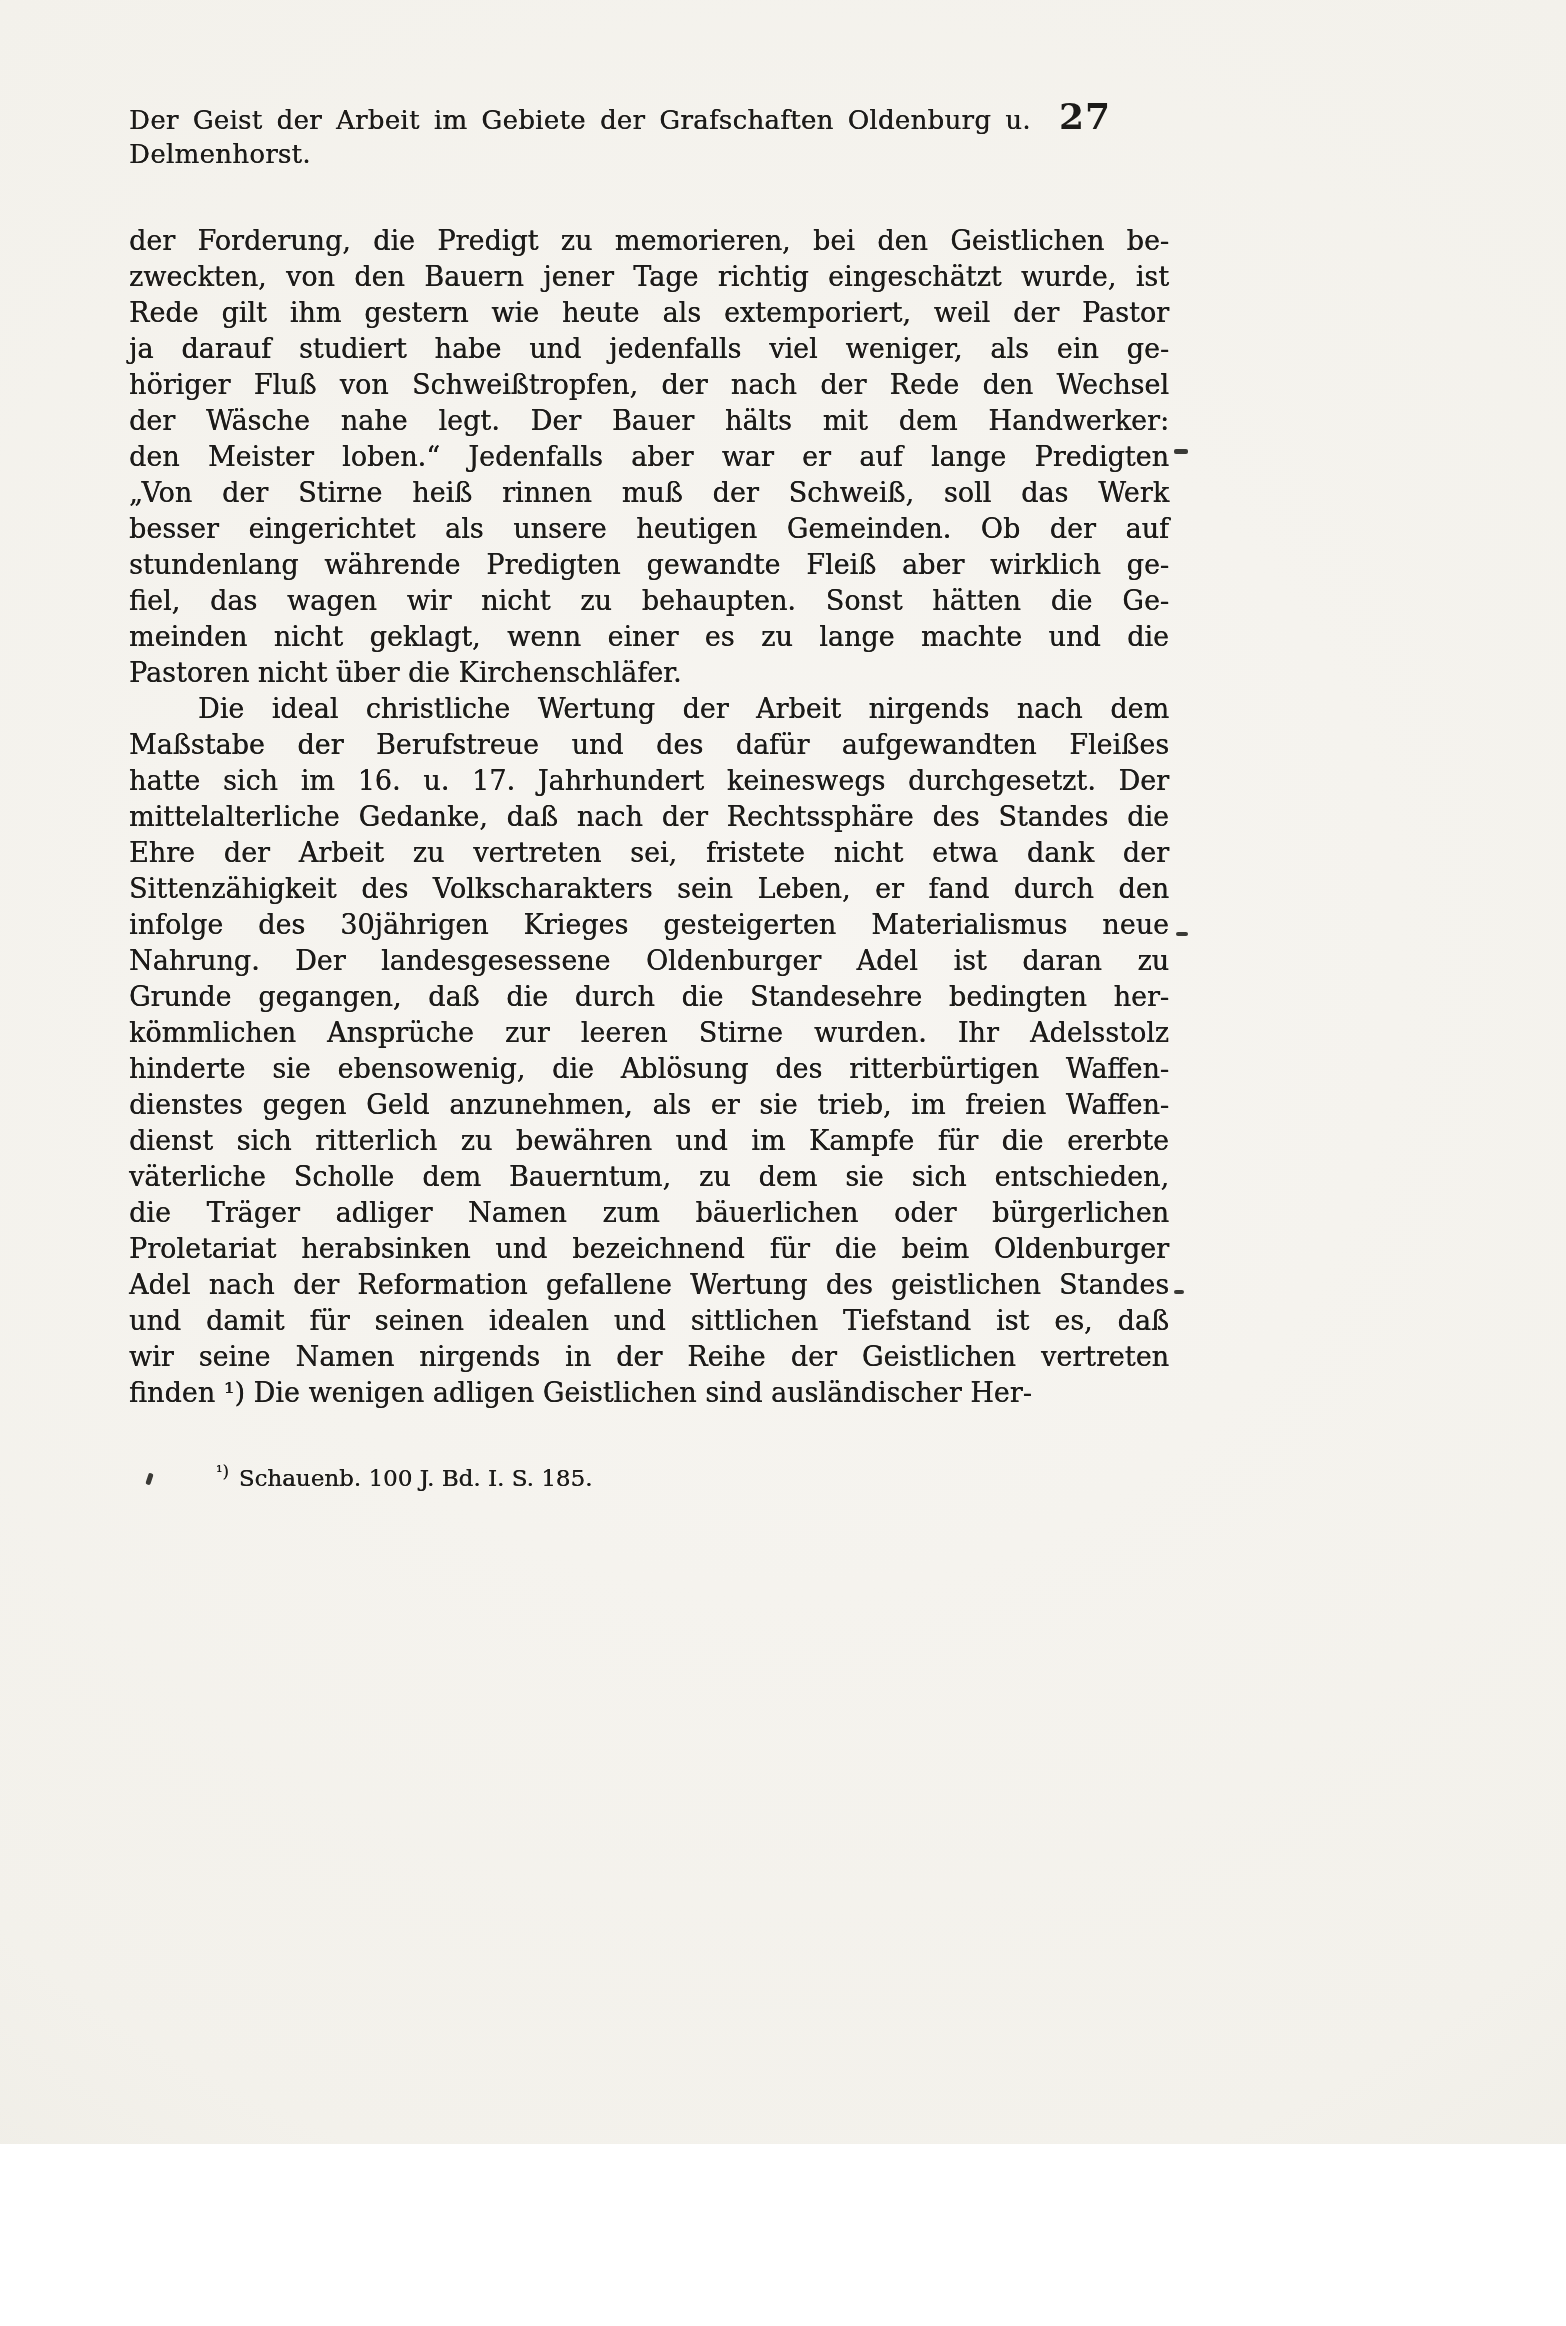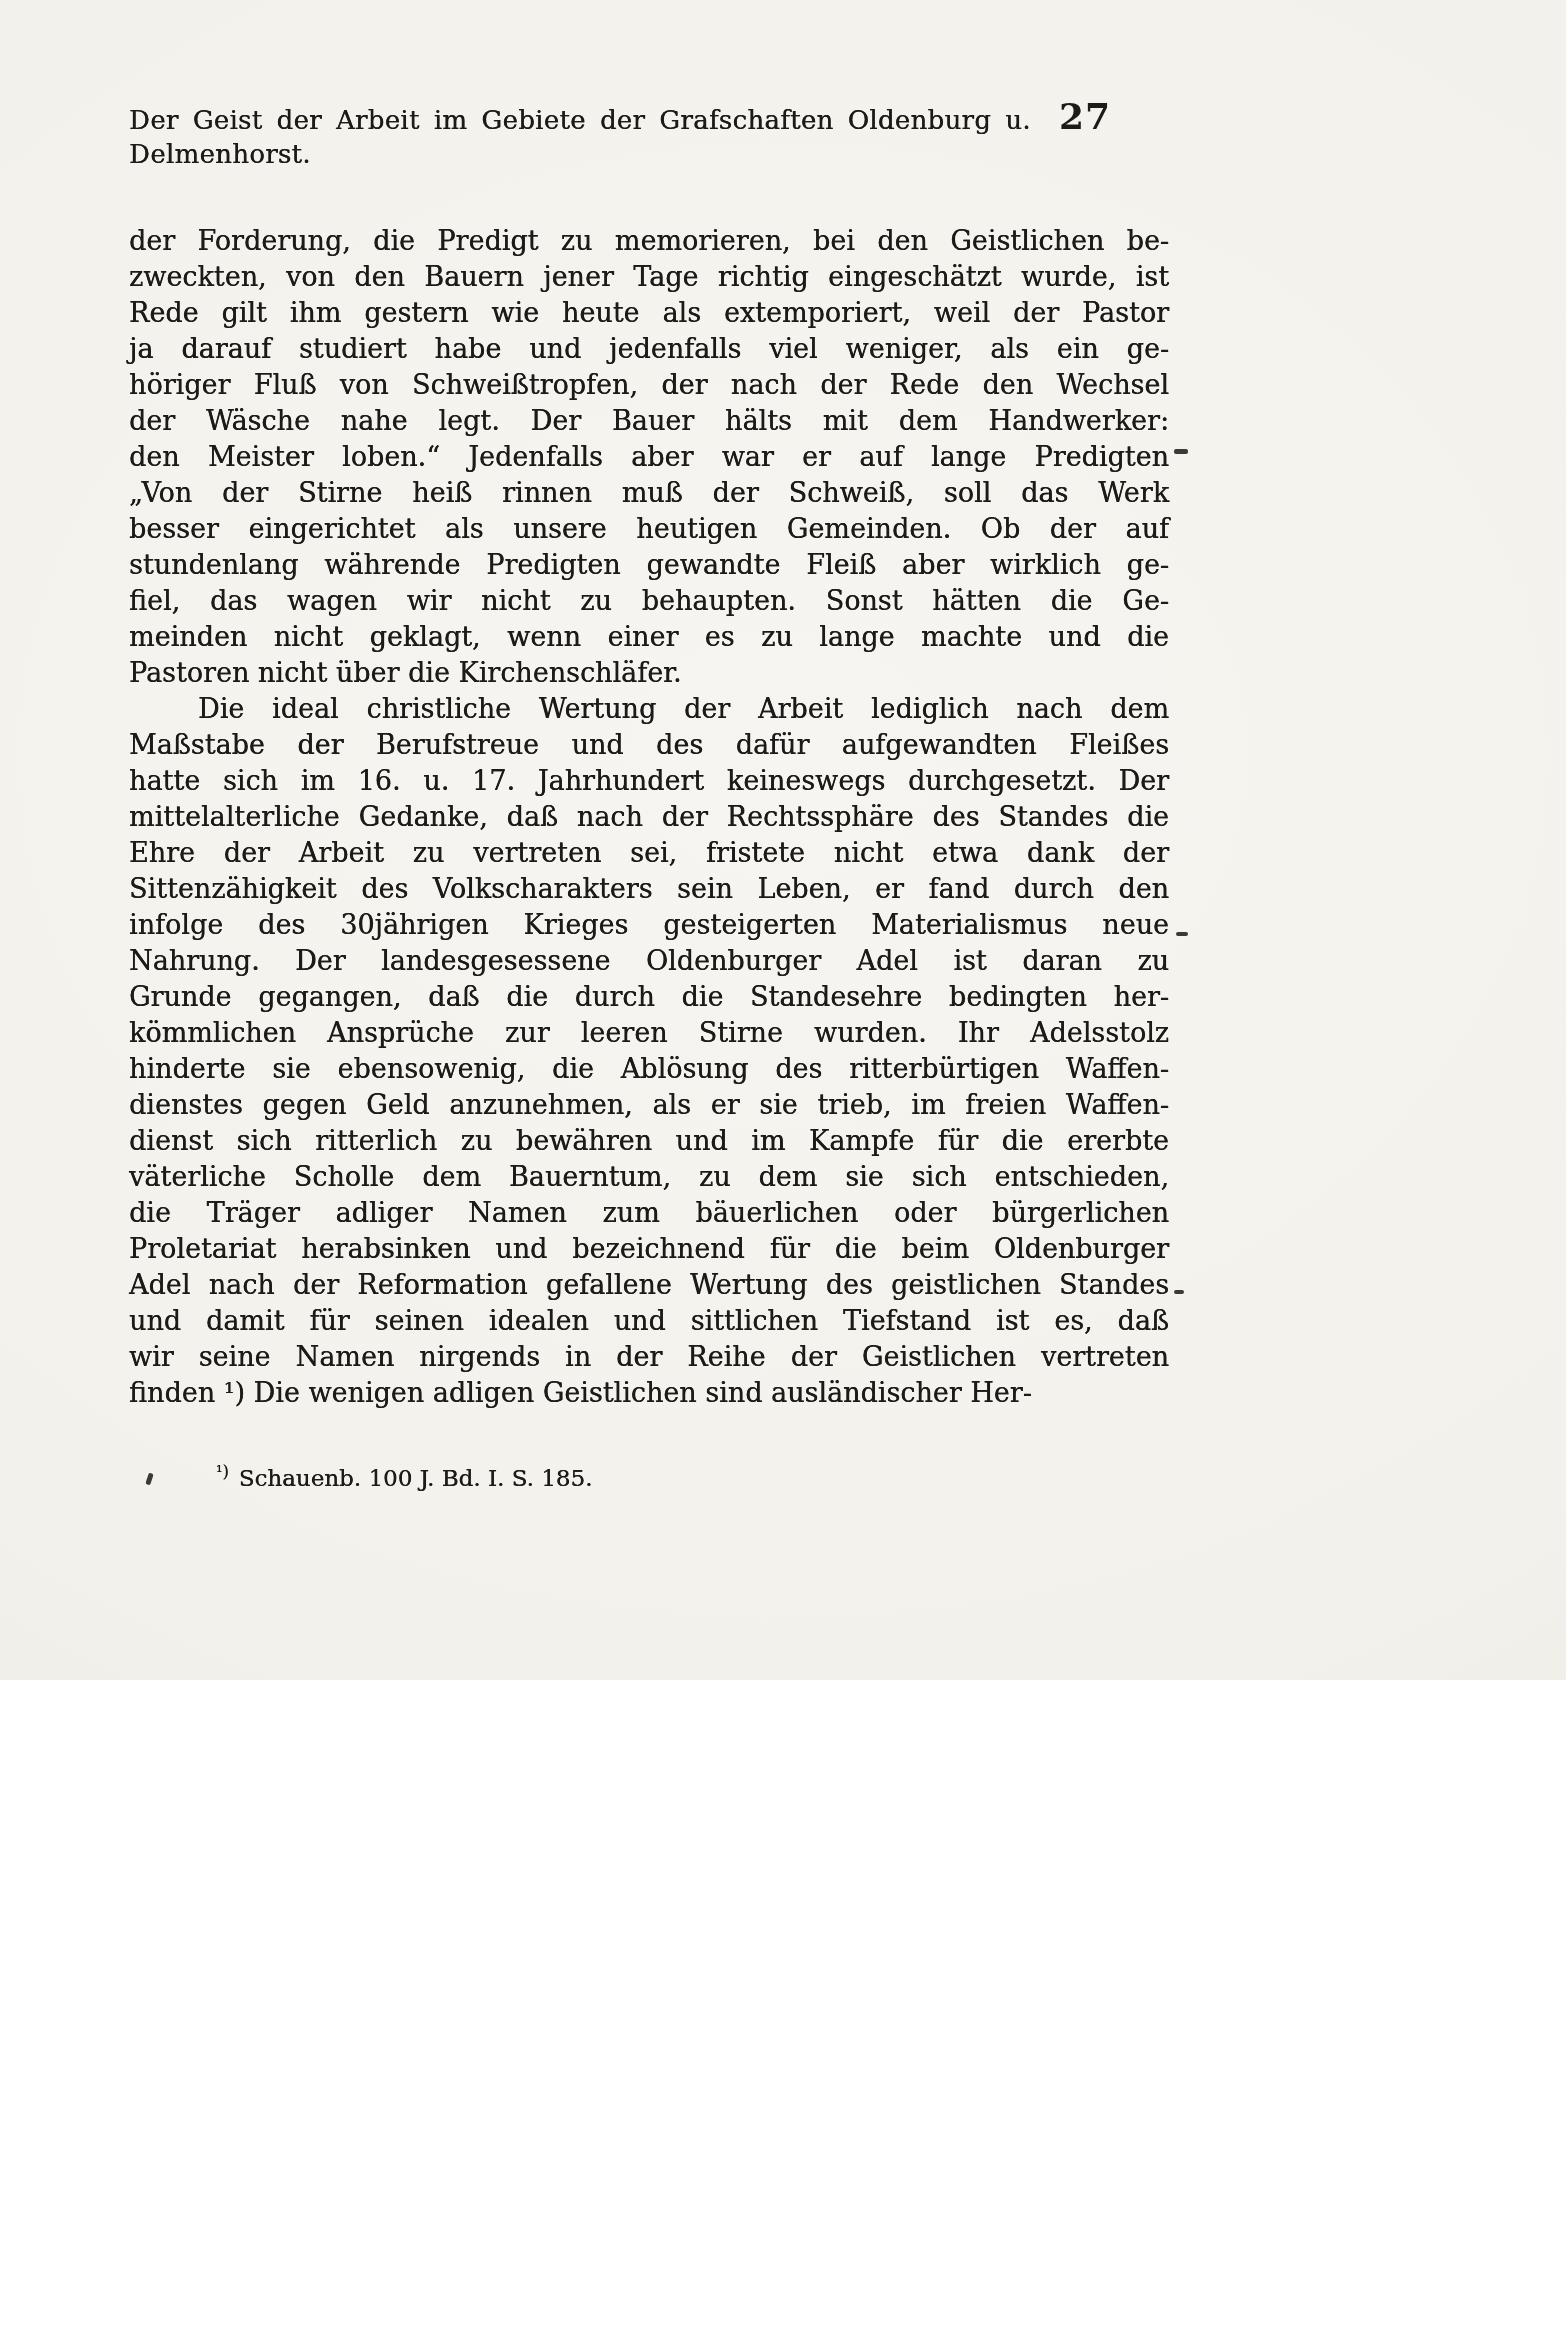--- a/index.html
+++ b/index.html
@@ -1,19 +1,19 @@
 <!DOCTYPE html>
 <html><head>
 <meta charset="utf-8">
 <style>
   html, body { margin: 0; padding: 0; }
   .page {
     position: relative;
     width: 1566px;
-    height: 1680px;
+    height: 2144px;
     background: radial-gradient(120% 90% at 50% 45%, #f7f5f1 0%, #f3f1eb 65%, #e9e7df 100%);
     font-family: "DejaVu Serif", serif;
     color: #1c1b19;
     overflow: hidden;
   }
   .header {
     display: flex;
     align-items: baseline;
     padding: 95px 0 0 129px;
     width: 1111px;
@@ -91,21 +91,21 @@
         <div class="line">der Wäsche nahe legt. Der Bauer hälts mit dem Handwerker:</div>
         <div class="line">den Meister loben.“ Jedenfalls aber war er auf lange Predigten</div>
         <div class="line">„Von der Stirne heiß rinnen muß der Schweiß, soll das Werk</div>
         <div class="line">besser eingerichtet als unsere heutigen Gemeinden. Ob der auf</div>
         <div class="line">stundenlang währende Predigten gewandte Fleiß aber wirklich ge-</div>
         <div class="line">fiel, das wagen wir nicht zu behaupten. Sonst hätten die Ge-</div>
         <div class="line">meinden nicht geklagt, wenn einer es zu lange machte und die</div>
         <div class="line last">Pastoren nicht über die Kirchenschläfer.</div>
       </div>
     <div class="paragraph">
-        <div class="line indent">Die ideal christliche Wertung der Arbeit lediglich nach dem</div>
+        <div class="line indent">Die ideal christliche Wertung der Arbeit nirgends nach dem</div>
         <div class="line">Maßstabe der Berufstreue und des dafür aufgewandten Fleißes</div>
         <div class="line">hatte sich im 16. u. 17. Jahrhundert keineswegs durchgesetzt. Der</div>
         <div class="line">mittelalterliche Gedanke, daß nach der Rechtssphäre des Standes die</div>
         <div class="line">Ehre der Arbeit zu vertreten sei, fristete nicht etwa dank der</div>
         <div class="line">Sittenzähigkeit des Volkscharakters sein Leben, er fand durch den</div>
         <div class="line">infolge des 30jährigen Krieges gesteigerten Materialismus neue</div>
         <div class="line">Nahrung. Der landesgesessene Oldenburger Adel ist daran zu</div>
         <div class="line">Grunde gegangen, daß die durch die Standesehre bedingten her-</div>
         <div class="line">kömmlichen Ansprüche zur leeren Stirne wurden. Ihr Adelsstolz</div>
         <div class="line">hinderte sie ebensowenig, die Ablösung des ritterbürtigen Waffen-</div>

